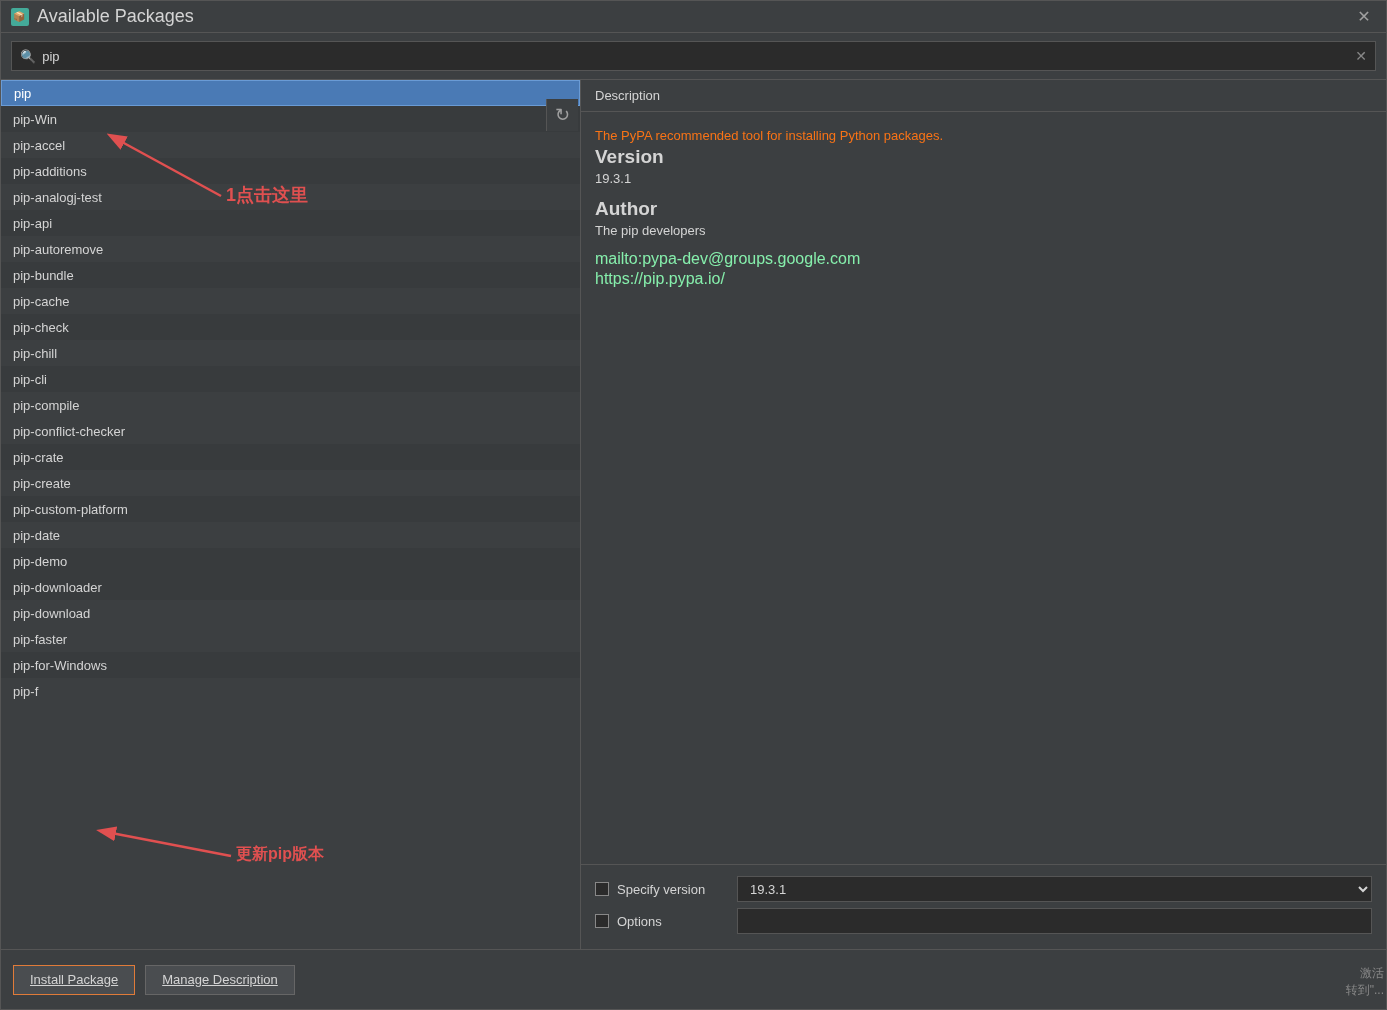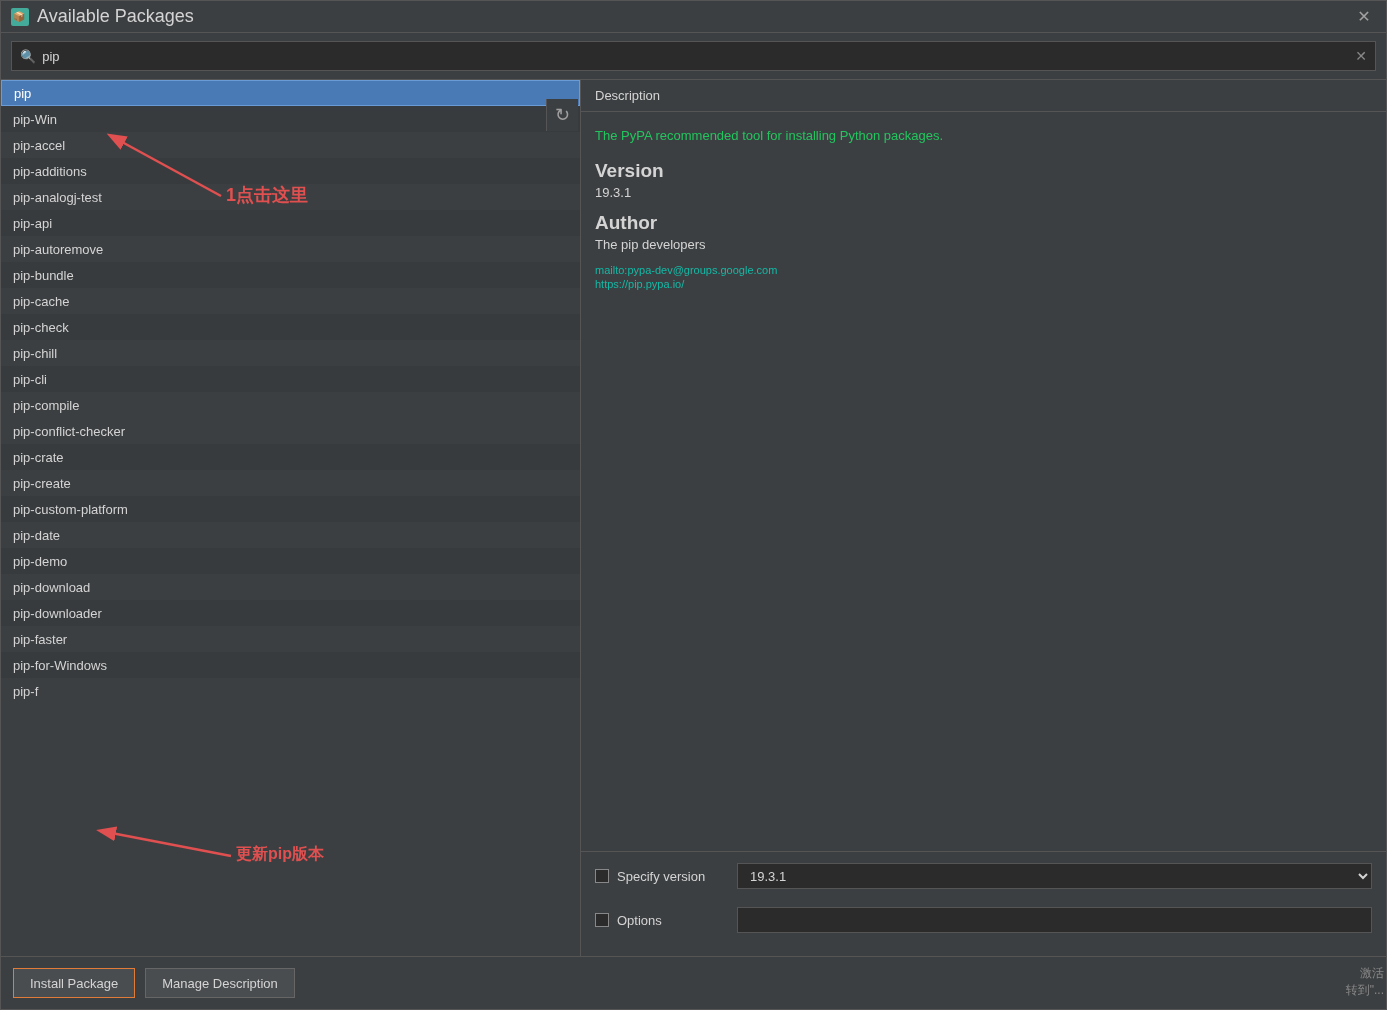--- a/index.html
+++ b/index.html
@@ -171,64 +171,63 @@
     }
 
     .description-body {
       flex: 1;
       padding: 14px;
       overflow-y: auto;
       background: #3c3f41;
     }
 
     .desc-text {
-      color: #22c55e;
-      font-size: 13px;
-      margin-bottom: 14px;
+      color: #f97316;
+      font-size: 13px;
       line-height: 1.5;
     }
 
     .desc-label {
       font-weight: bold;
       color: #d4d4d4;
       font-size: 19px;
       margin-bottom: 3px;
     }
 
     .desc-value {
       color: #d4d4d4;
       font-size: 13px;
       margin-bottom: 12px;
     }
 
     .desc-link {
-      color: #14b8a6;
-      font-size: 11px;
+      color: #86efac;
+      font-size: 16px;
       cursor: pointer;
       display: block;
       margin-bottom: 2px;
       text-decoration: none;
     }
 
     .bottom-options {
       padding: 10px 14px;
       border-top: 1px solid #555;
       background: #3c3f41;
       flex-shrink: 0;
     }
 
     .option-row {
       display: flex;
       align-items: center;
-      margin-bottom: 16px;
+      margin-bottom: 4px;
       height: 28px;
     }
 
     .option-row:last-child {
-      margin-bottom: 12px;
+      margin-bottom: 4px;
     }
 
     .checkbox {
       width: 14px;
       height: 14px;
       border: 1px solid #888;
       background: #2b2b2b;
       margin-right: 8px;
       flex-shrink: 0;
       cursor: pointer;
@@ -263,21 +262,22 @@
       outline: none;
     }
 
     .footer {
       display: flex;
       align-items: center;
       padding: 10px 12px;
       border-top: 1px solid #555;
       background: #3c3f41;
       flex-shrink: 0;
-      height: 53px;
+      height: 60px;
+      text-decoration: underline;
     }
 
     .footer-left {
       flex: 1;
       display: flex;
       gap: 10px;
     }
 
     .btn {
       padding: 6px 16px;
@@ -355,22 +355,22 @@
           <div class="package-item alt">pip-check</div>
           <div class="package-item">pip-chill</div>
           <div class="package-item alt">pip-cli</div>
           <div class="package-item">pip-compile</div>
           <div class="package-item">pip-conflict-checker</div>
           <div class="package-item alt">pip-crate</div>
           <div class="package-item">pip-create</div>
           <div class="package-item alt">pip-custom-platform</div>
           <div class="package-item">pip-date</div>
           <div class="package-item alt">pip-demo</div>
+          <div class="package-item alt">pip-downloader</div>
           <div class="package-item">pip-download</div>
-          <div class="package-item alt">pip-downloader</div>
           <div class="package-item">pip-faster</div>
           <div class="package-item alt">pip-for-Windows</div>
           <div class="package-item">pip-f</div>
         </div>
       <div style="height:8px; flex-shrink:0;"></div>
     </div>
 
     <div class="right-panel">
       <div class="description-header">
         <span>Description</span>

